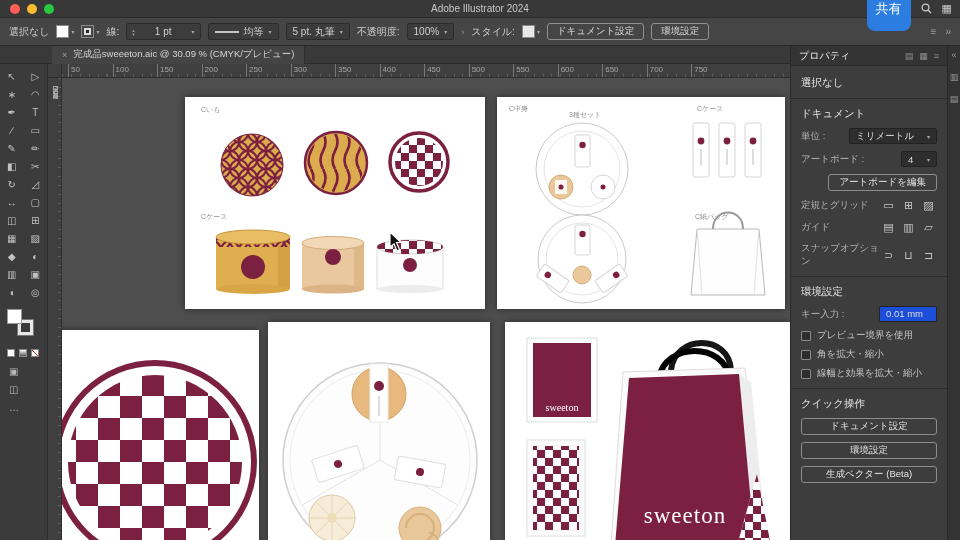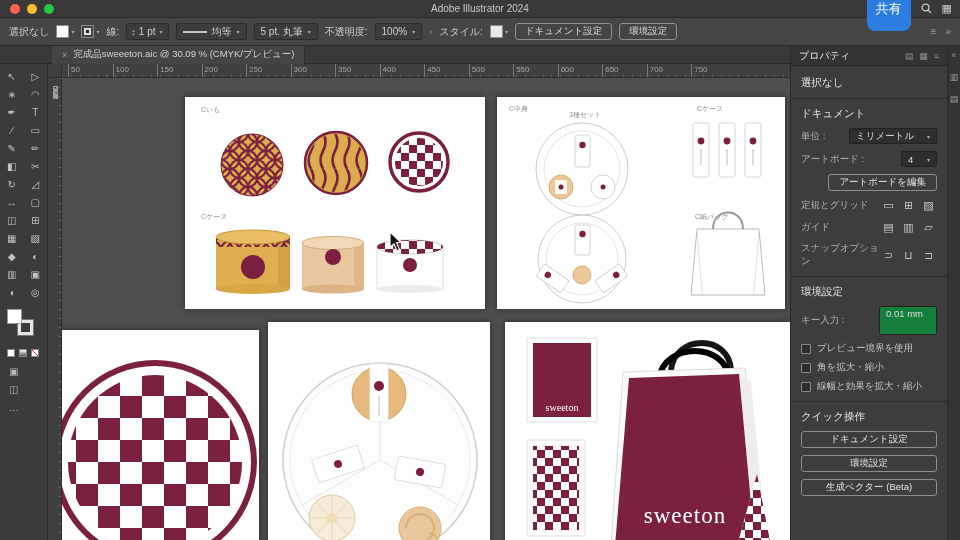--- a/index.html
+++ b/index.html
@@ -20,21 +20,21 @@
   
   .controlbar{position:absolute;top:18px;left:0;width:960px;height:28px;background:#454545;
     border-bottom:1px solid #292929;display:flex;align-items:center;gap:7px;padding:0 9px;
     font-size:10px;color:#cfcfcf;z-index:29;}
   .chev{font-size:6px;color:#a8a8a8;}
   .swatch-group{display:flex;align-items:center;gap:2px;}
   .swatch{width:13px;height:13px;border:1px solid #8a8a8a;display:inline-block;}
   .swatch.fill{background:#fff;}
   .swatch.stroke{background:#262626;box-shadow:inset 0 0 0 2px #454545,inset 0 0 0 4px #ddd;}
   .swatch.style{background:#e8e8e8;}
-  .stepper{display:flex;align-items:center;gap:4px;background:#3c3c3c;border:1px solid #2b2b2b;
+  .stepper{display:flex;align-items:center;gap:20px;background:#3c3c3c;border:1px solid #2b2b2b;
     height:17px;padding:0 5px;border-radius:2px;}
   .updown{display:flex;flex-direction:column;font-size:5px;line-height:4px;color:#9d9d9d;}
   .dd{display:flex;align-items:center;gap:5px;height:17px;padding:1px 6px;background:#3c3c3c;
     border:1px solid #2b2b2b;border-radius:2px;}
   .line-preview{width:24px;height:2px;background:#c4c4c4;display:inline-block;}
   .chev-r{color:#9d9d9d;font-size:9px;}
   .cbtn{background:transparent;border:1px solid #8f8f8f;border-radius:3px;color:#dcdcdc;
     font-size:9.5px;height:17px;padding:0 9px;font-family:inherit;}
   .cb-right{margin-left:auto;display:flex;gap:9px;color:#9d9d9d;font-size:10px;}
 
@@ -100,21 +100,21 @@
   .panel-body{padding:6px 10px 0 10px;}
   .sel-status{font-size:10.5px;color:#e6e6e6;margin:4px 0 2px;}
   .divider{height:1px;background:#2c2c2c;margin:8px -10px;}
   .sec-title{font-size:10.5px;color:#e6e6e6;margin:2px 0 6px;}
   .prow{display:flex;align-items:center;justify-content:space-between;margin:7px 0;}
   .prow.right{justify-content:flex-end;}
   .lbl{font-size:9.5px;color:#b5b5b5;}
   .select{background:#2e2e2e;border:1px solid #222;border-radius:2px;height:16px;display:flex;
     align-items:center;gap:6px;padding:0 6px;font-size:9.5px;color:#ddd;min-width:88px;justify-content:space-between;}
   .select.small{min-width:36px;}
-  .pinput{background:#15803d;border:1px solid #222;border-radius:2px;height:29px;line-height:14px;
+  .pinput{background:#1d4ed8;border:1px solid #222;border-radius:2px;height:16px;line-height:14px;
     padding:0 6px;font-size:9.5px;color:#ddd;min-width:58px;}
   .pbtn{background:transparent;border:1px solid #8c8c8c;border-radius:3px;color:#e2e2e2;
     font-size:9.5px;height:17px;padding:0 10px;font-family:inherit;margin-left:8px;}
   .pbtn.block{display:block;width:100%;margin:7px 0;}
   .iconset{display:flex;gap:3px;}
   .picon{color:#c6c6c6;font-size:11px;width:17px;height:15px;text-align:center;line-height:15px;}
   .check-row{display:flex;align-items:center;gap:6px;margin:6px 0;}
   .box{width:10px;height:10px;border:1px solid #8a8a8a;background:#2e2e2e;border-radius:1px;flex:none;}
   .clabel{font-size:9.5px;color:#c5c5c5;}
 

